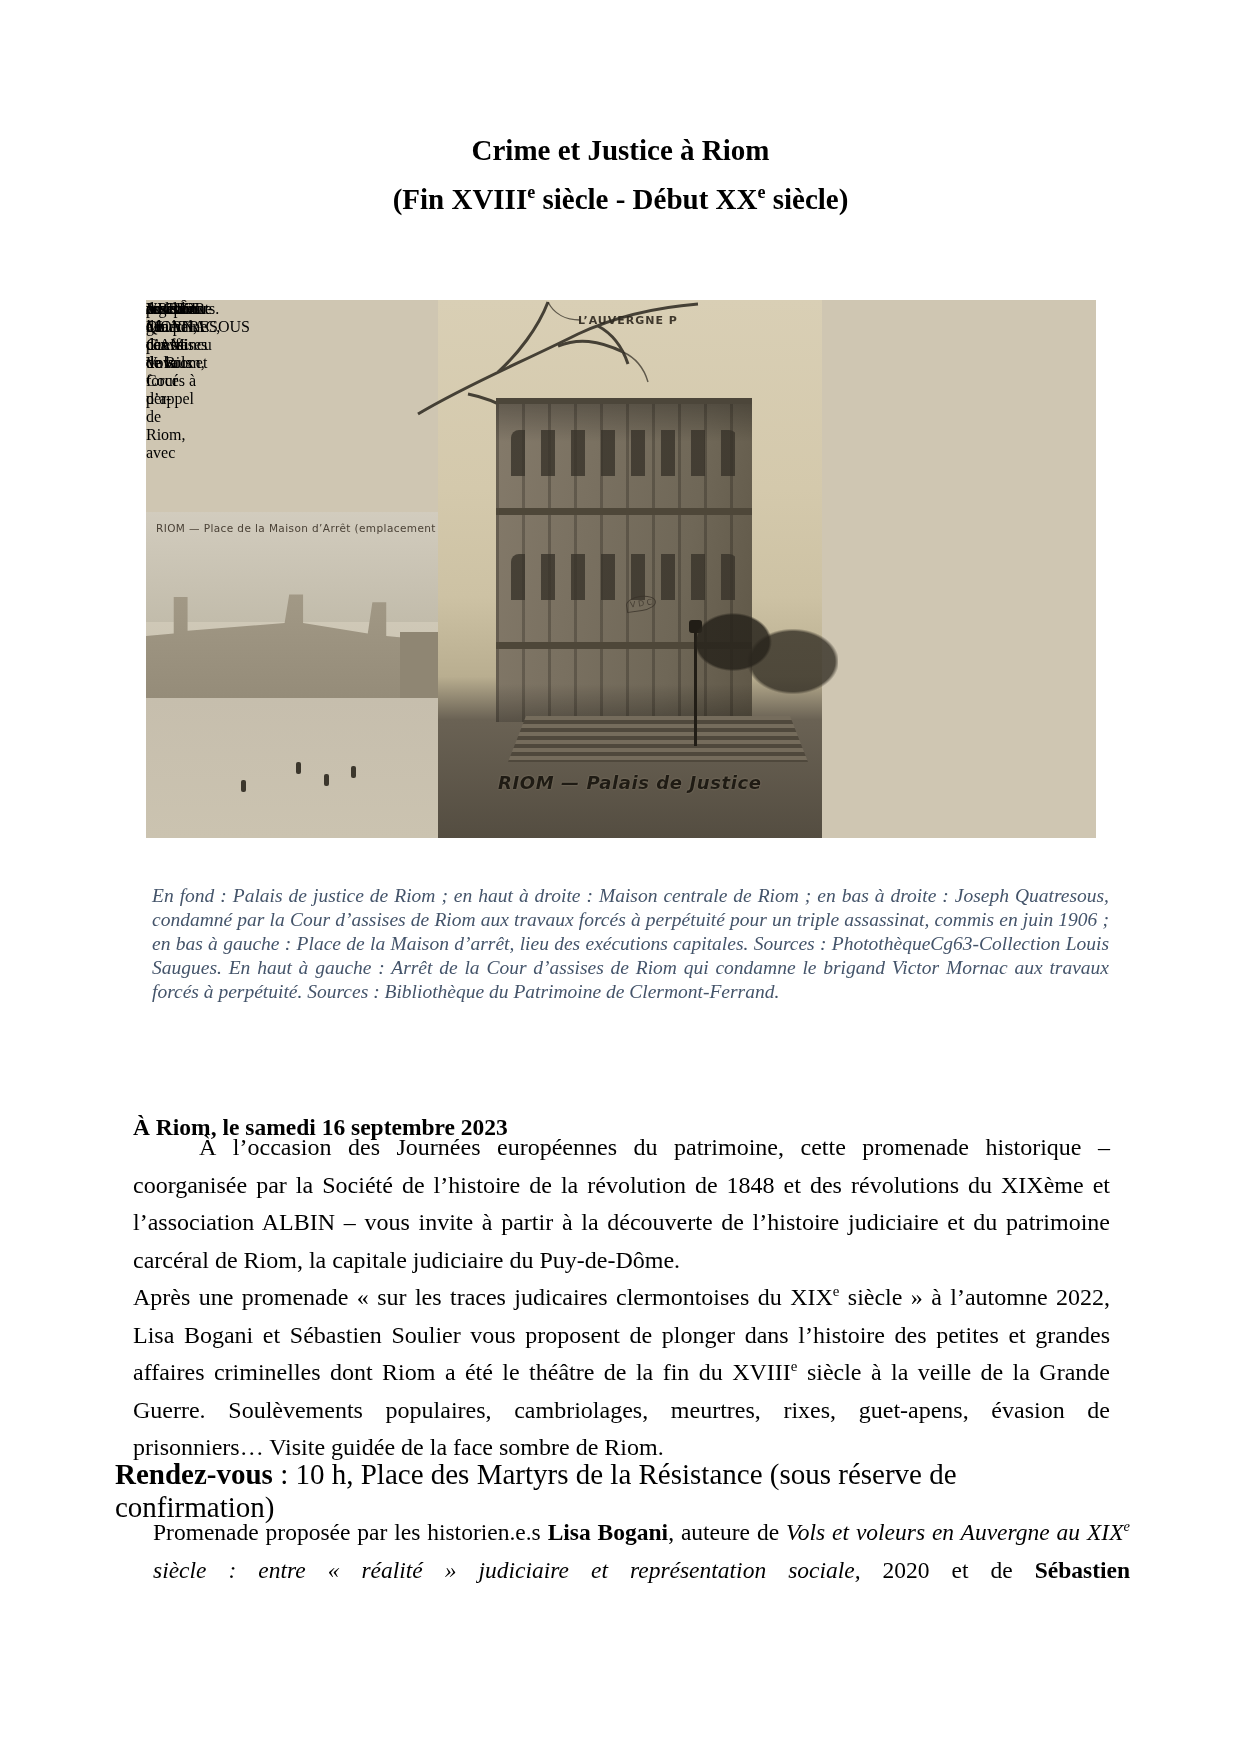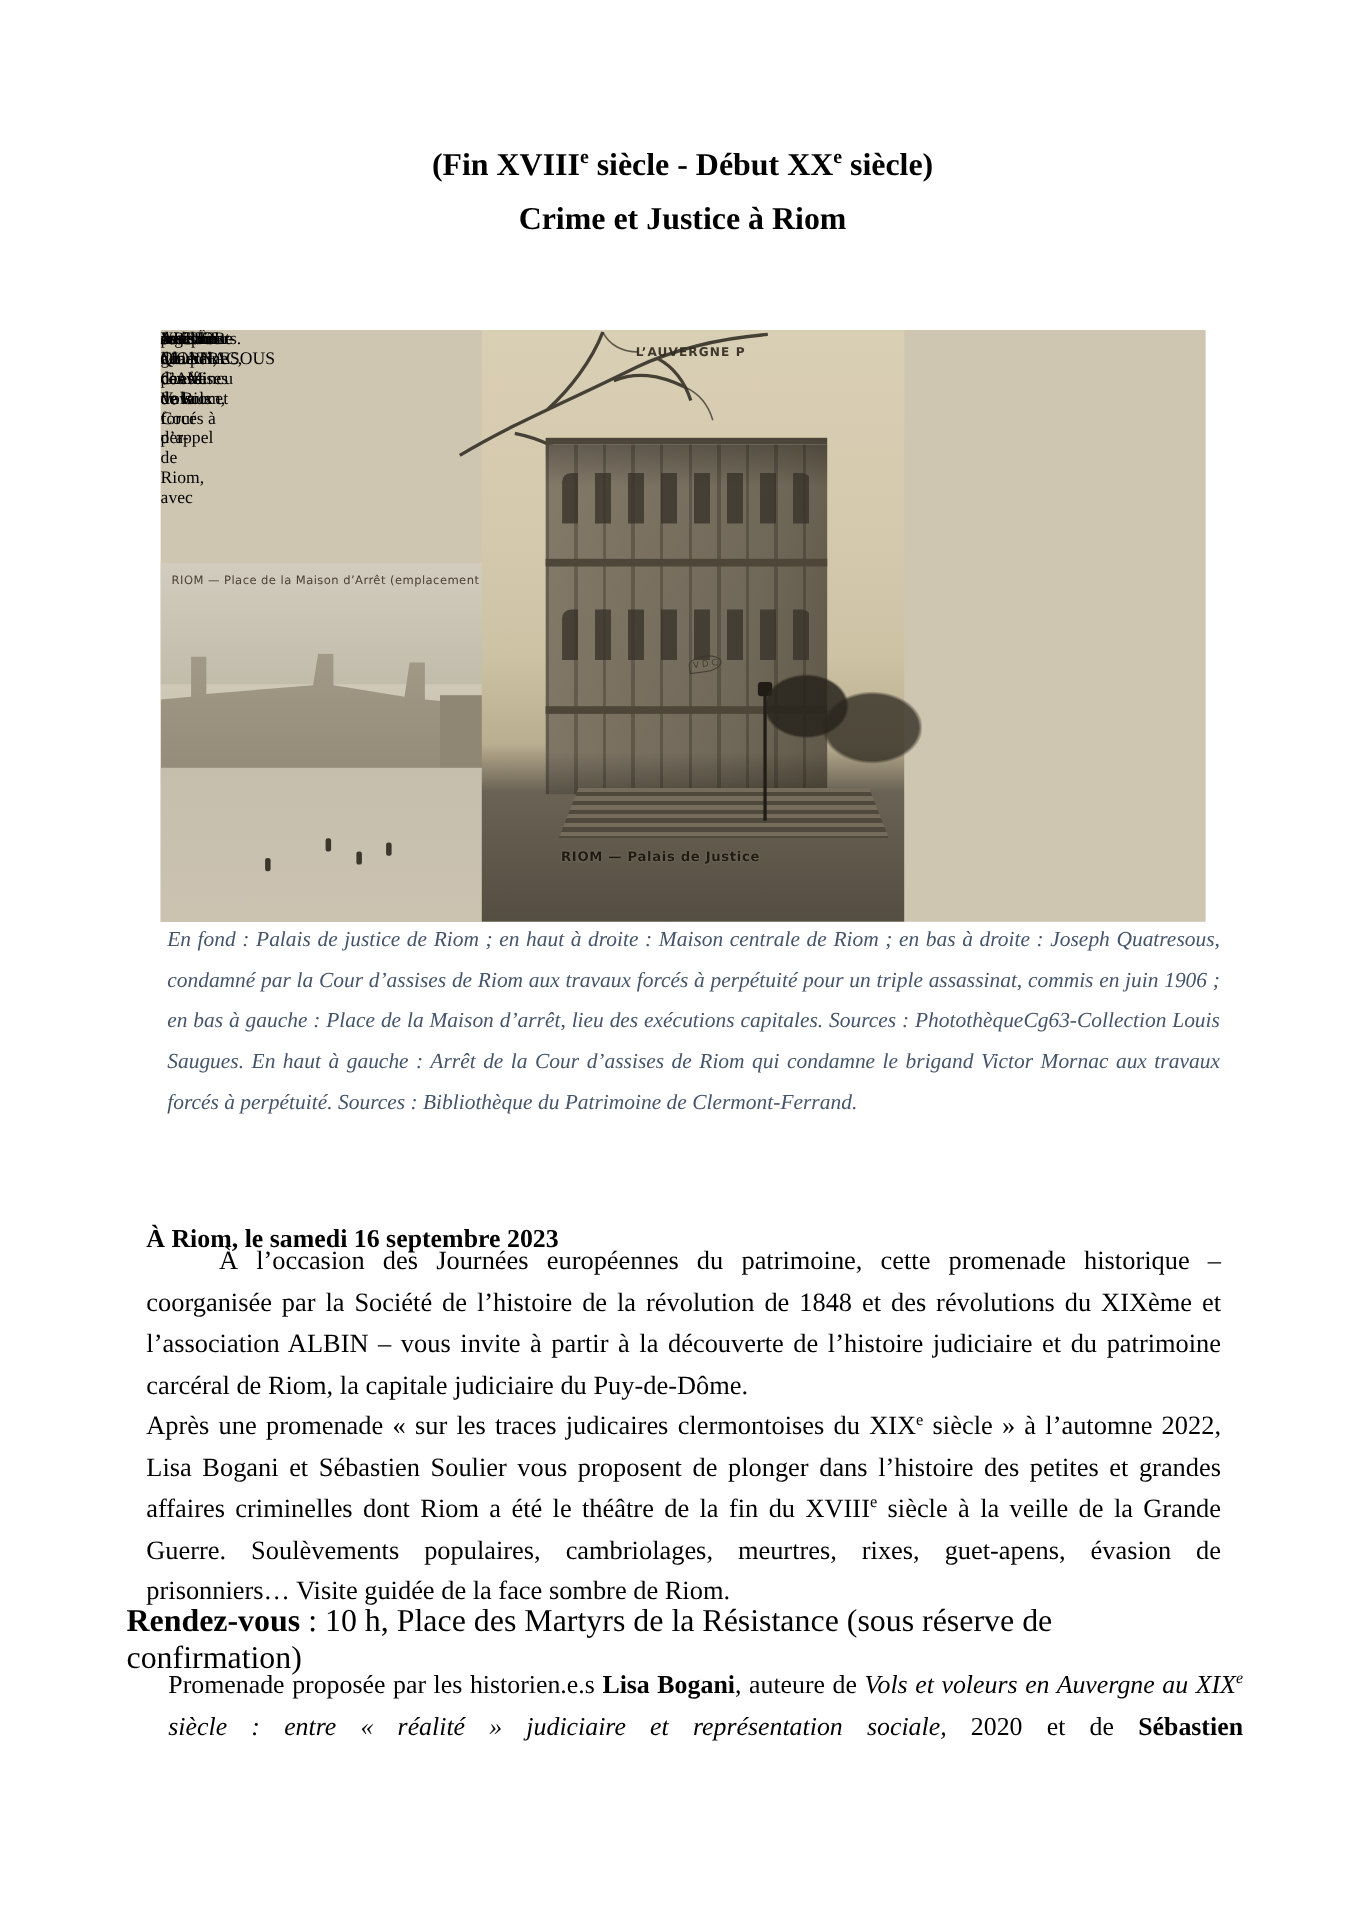--- a/index.html
+++ b/index.html
@@ -4,21 +4,21 @@
 <style>
   html,body{margin:0;padding:0;background:#ffffff;}
   body{width:1241px;height:1754px;position:relative;font-family:"Liberation Serif",serif;color:#000;}
   .abs{position:absolute;}
   .b{font-weight:bold;}
   .i{font-style:italic;}
   sup{font-size:.62em;vertical-align:super;line-height:0;}
 
   
   .title-block{left:0;top:126px;width:1241px;text-align:center;font-weight:bold;font-size:29px;line-height:49px;}
-  .caption-block{left:152px;top:836px;width:957px;font-size:19.5px;line-height:37px;font-style:italic;color:#44546a;text-align:justify;}
+  .caption-block{left:152px;top:884px;width:957px;font-size:19.5px;line-height:24px;font-style:italic;color:#44546a;text-align:justify;}
   .dateline{left:133px;top:1114px;width:977px;font-weight:bold;font-size:23.5px;}
   .body-block{left:133px;top:1129px;width:977px;font-size:24px;line-height:37.5px;text-align:justify;}
   .body-block p{margin:0;}
   .body-block p.indent{text-indent:66px;}
   .rdv-block{left:115px;top:1458px;width:977px;font-size:29px;}
   .final-block{left:133px;top:1514px;width:977px;font-size:23.5px;line-height:37.5px;text-align:justify;text-align-last:justify;margin-left:20px;}
 
   
   .collage{left:146px;top:300px;width:950px;height:538px;overflow:hidden;background:#cfc6b2;}
   .collage *{position:absolute;}
@@ -46,21 +46,21 @@
   .win-band.row1{top:26px;}
   .win-band.row2{top:150px;}
   .cornice{left:0;width:100%;height:7px;background:#4e4739;}
   .cornice.c1{top:104px;} .cornice.c2{top:238px;}
   .palais-steps{left:70px;top:416px;width:300px;height:46px;background:repeating-linear-gradient(#756c5c 0 4px,#4f483c 4px 8px);clip-path:polygon(6% 0,94% 0,100% 100%,0 100%);}
   .lamp-post{left:256px;top:328px;width:3px;height:118px;background:#211d16;}
   .lamp-head{left:251px;top:320px;width:13px;height:13px;background:#211d16;border-radius:3px;}
   .palais-trees{left:250px;top:290px;width:150px;height:130px;background:
       radial-gradient(ellipse 60px 45px at 30% 40%,rgba(40,36,28,.85) 60%,rgba(0,0,0,0) 65%),
       radial-gradient(ellipse 70px 50px at 70% 55%,rgba(52,47,37,.8) 60%,rgba(0,0,0,0) 66%);}
-  .palais-caption{left:72px;top:472px;font-family:"DejaVu Sans",sans-serif;font-size:12px;font-weight:bold;letter-spacing:.6px;color:#1f1b14;text-shadow:0 0 2px rgba(190,180,155,.45);}
+  .palais-caption{left:60px;top:472px;font-family:"DejaVu Sans",sans-serif;font-size:18px;font-weight:bold;letter-spacing:.6px;color:#1f1b14;text-shadow:0 0 2px rgba(190,180,155,.45);font-style:italic;}
   .publisher-mark{left:188px;top:296px;font-family:"DejaVu Sans",sans-serif;font-size:8px;color:#3a332a;border:1px solid #3a332a;border-radius:50% 50% 50% 0;padding:2px 3px;transform:rotate(-8deg);opacity:.8;}
 
   
   .maison-card{left:458px;top:0;width:492px;height:300px;z-index:2;background:linear-gradient(#eedccb,#e8d3bf 40%,#e0cab4);}
   .maison-header{left:36px;top:10px;width:440px;font-family:"DejaVu Sans",sans-serif;font-size:10.5px;letter-spacing:.8px;color:#5b4c41;display:flex;gap:26px;position:absolute;}
   .maison-wall{left:0;top:0;width:100%;height:100%;background:linear-gradient(100deg,#ab9f8b,#968b77 55%,#827763);
       clip-path:polygon(26% 62%,56% 28%,100% 11%,100% 86%,60% 95%,26% 80%);}
   .maison-wall-texture{left:26%;top:11%;width:74%;height:84%;background:repeating-linear-gradient(175deg,rgba(60,52,40,.25) 0 2px,rgba(0,0,0,0) 2px 9px);clip-path:polygon(0 62%,40% 22%,100% 0,100% 88%,46% 99%,0 84%);}
   .maison-trees{left:30px;top:60px;width:170px;height:150px;background:
       radial-gradient(ellipse 70px 55px at 40% 45%,rgba(74,72,58,.9) 58%,rgba(0,0,0,0) 64%),
@@ -104,22 +104,22 @@
   .stamp{z-index:6;pointer-events:none;}
   .stamp svg{position:static;}
   .stamp-light{left:186px;top:466px;width:118px;height:118px;transform:rotate(-18deg);opacity:.55;}
   .stamp-dark{left:540px;top:436px;width:158px;height:158px;transform:rotate(-14deg);opacity:.6;}
   .stamp text{font-family:"DejaVu Serif",serif;}
 </style>
 </head>
 <body>
 
 <div class="abs title-block">
+  <div>Crime et Justice à Riom</div>
   <div><span>(Fin XVIII</span><sup>e</sup><span> siècle - Début XX</span><sup>e</sup><span> siècle)</span></div>
-  <div>Crime et Justice à Riom</div>
 </div>
 
 <div class="abs collage">
 
   <div class="place-card">
     <div class="place-sky"></div>
     <div class="place-buildings"></div>
     <div class="place-building-low"></div>
     <div class="place-ground"></div>
     <div class="figure" style="left:150px;top:250px;"></div>

